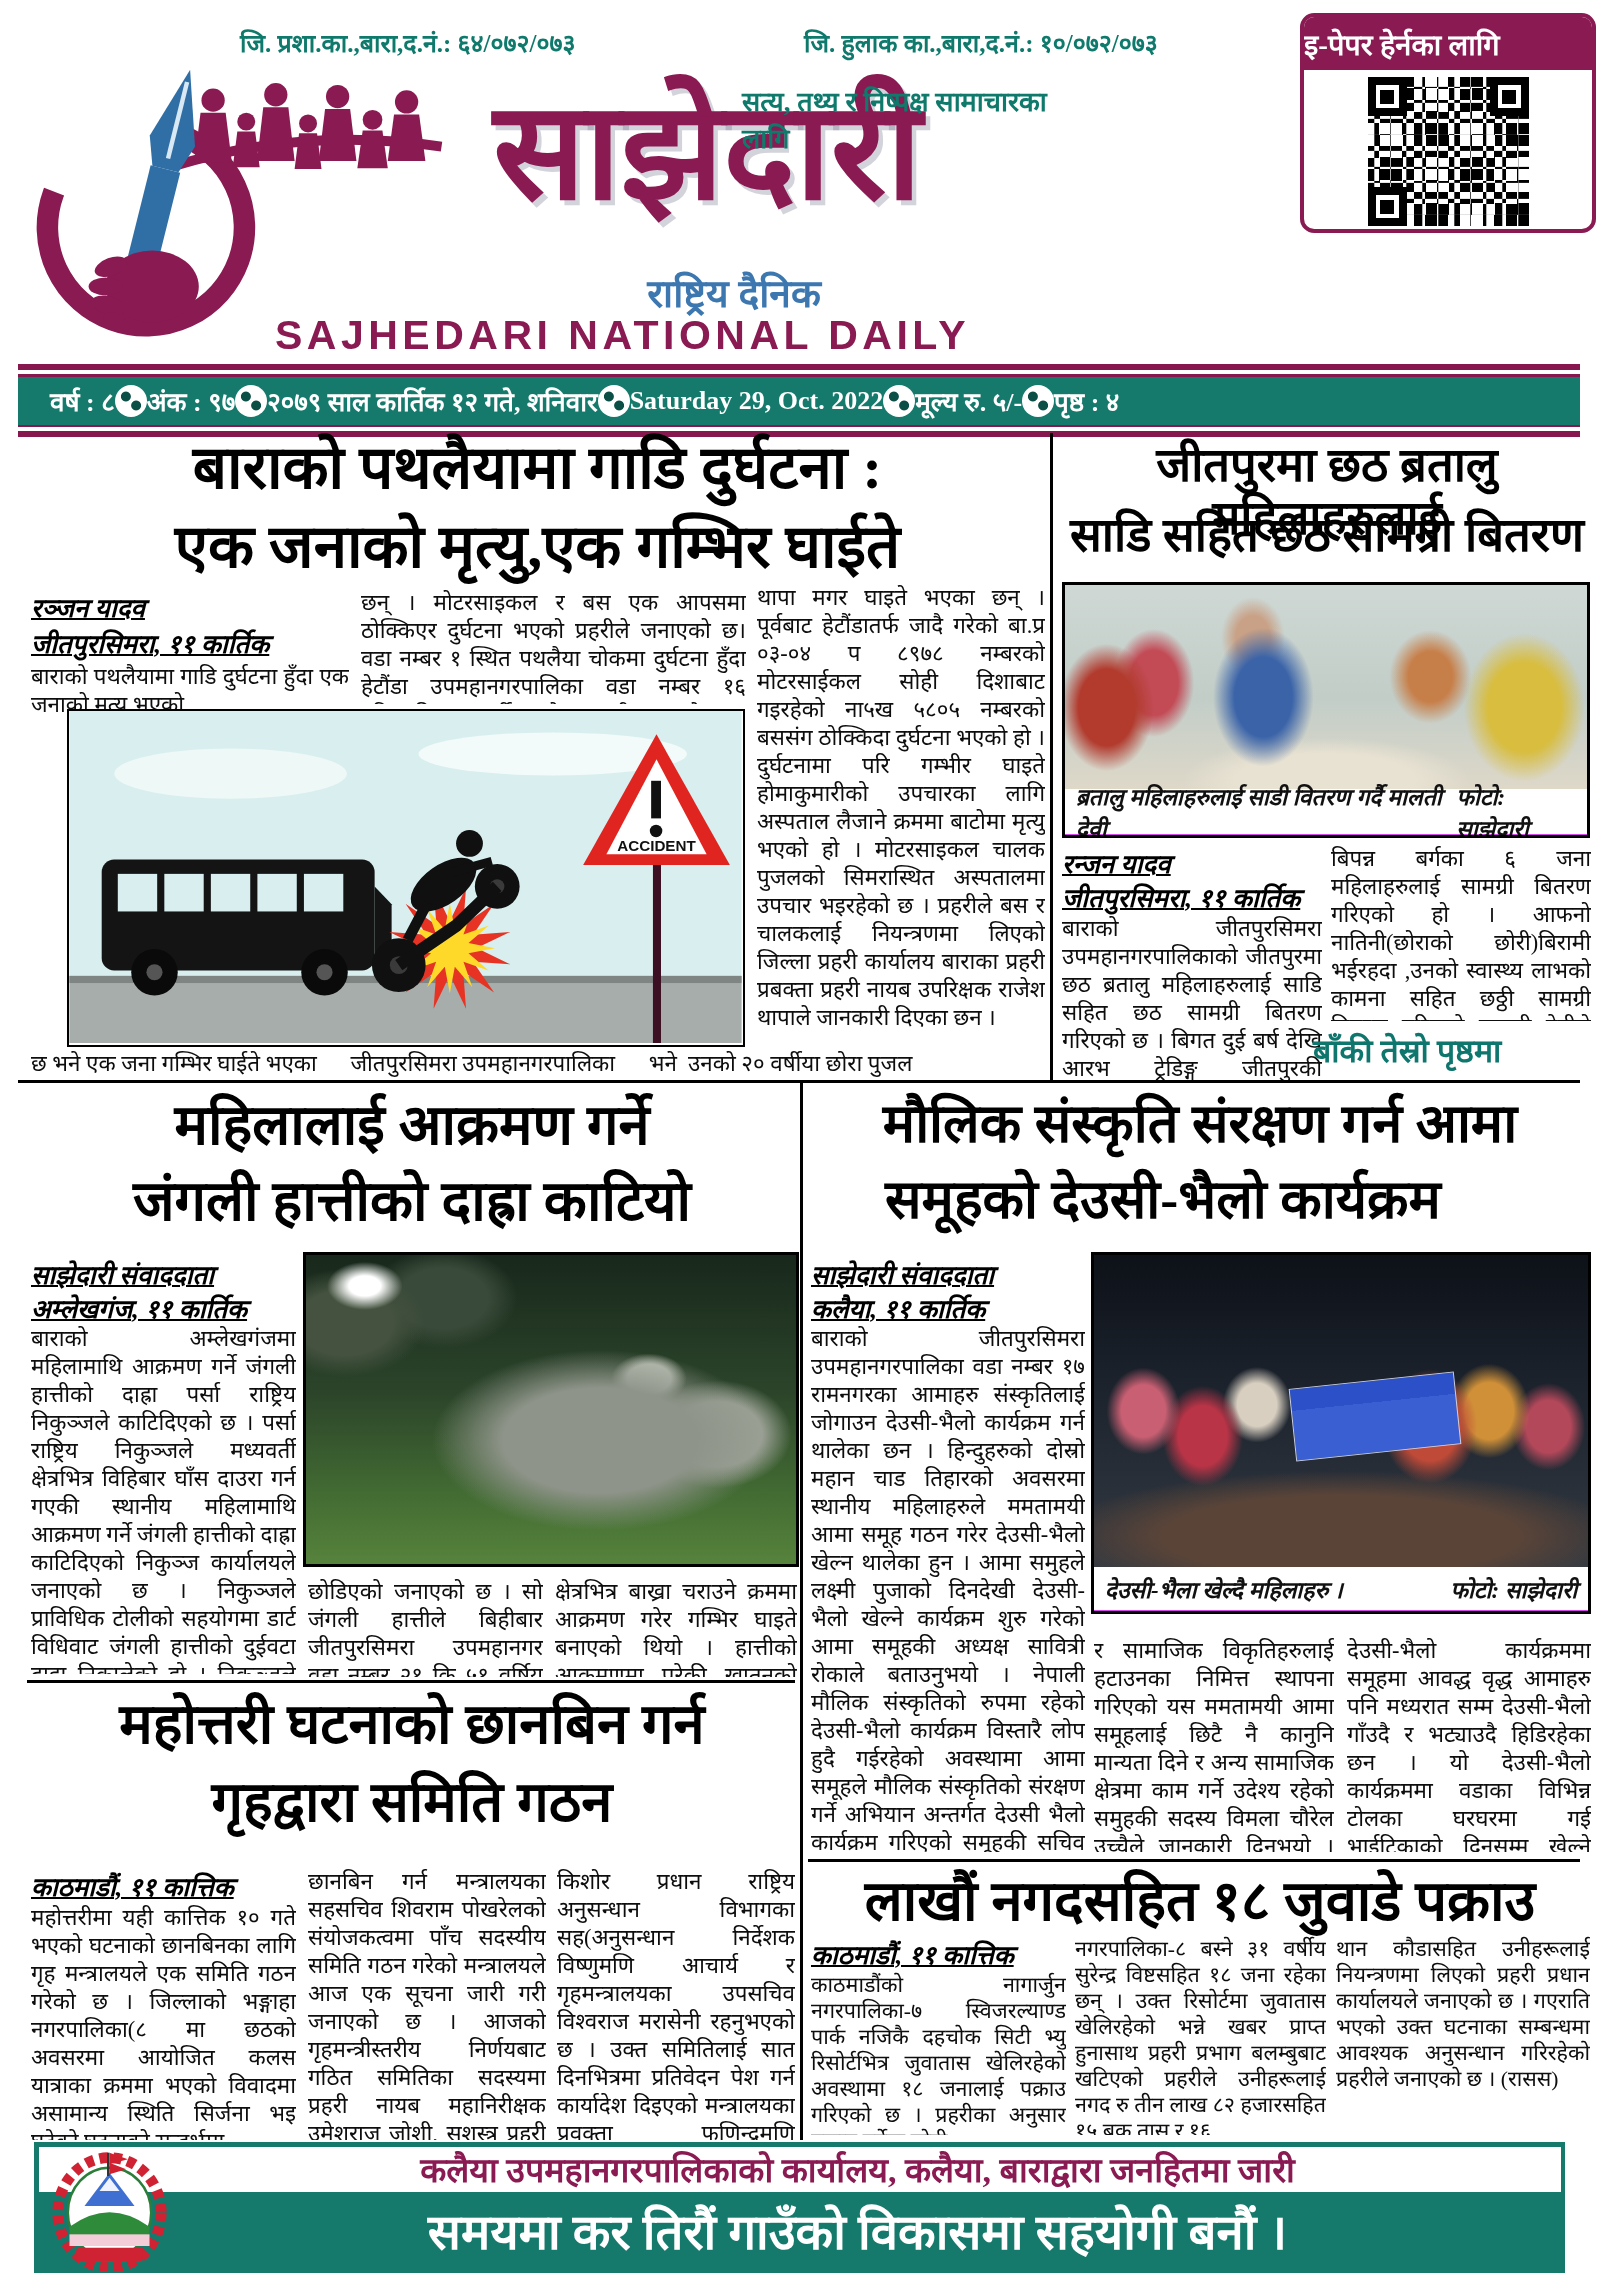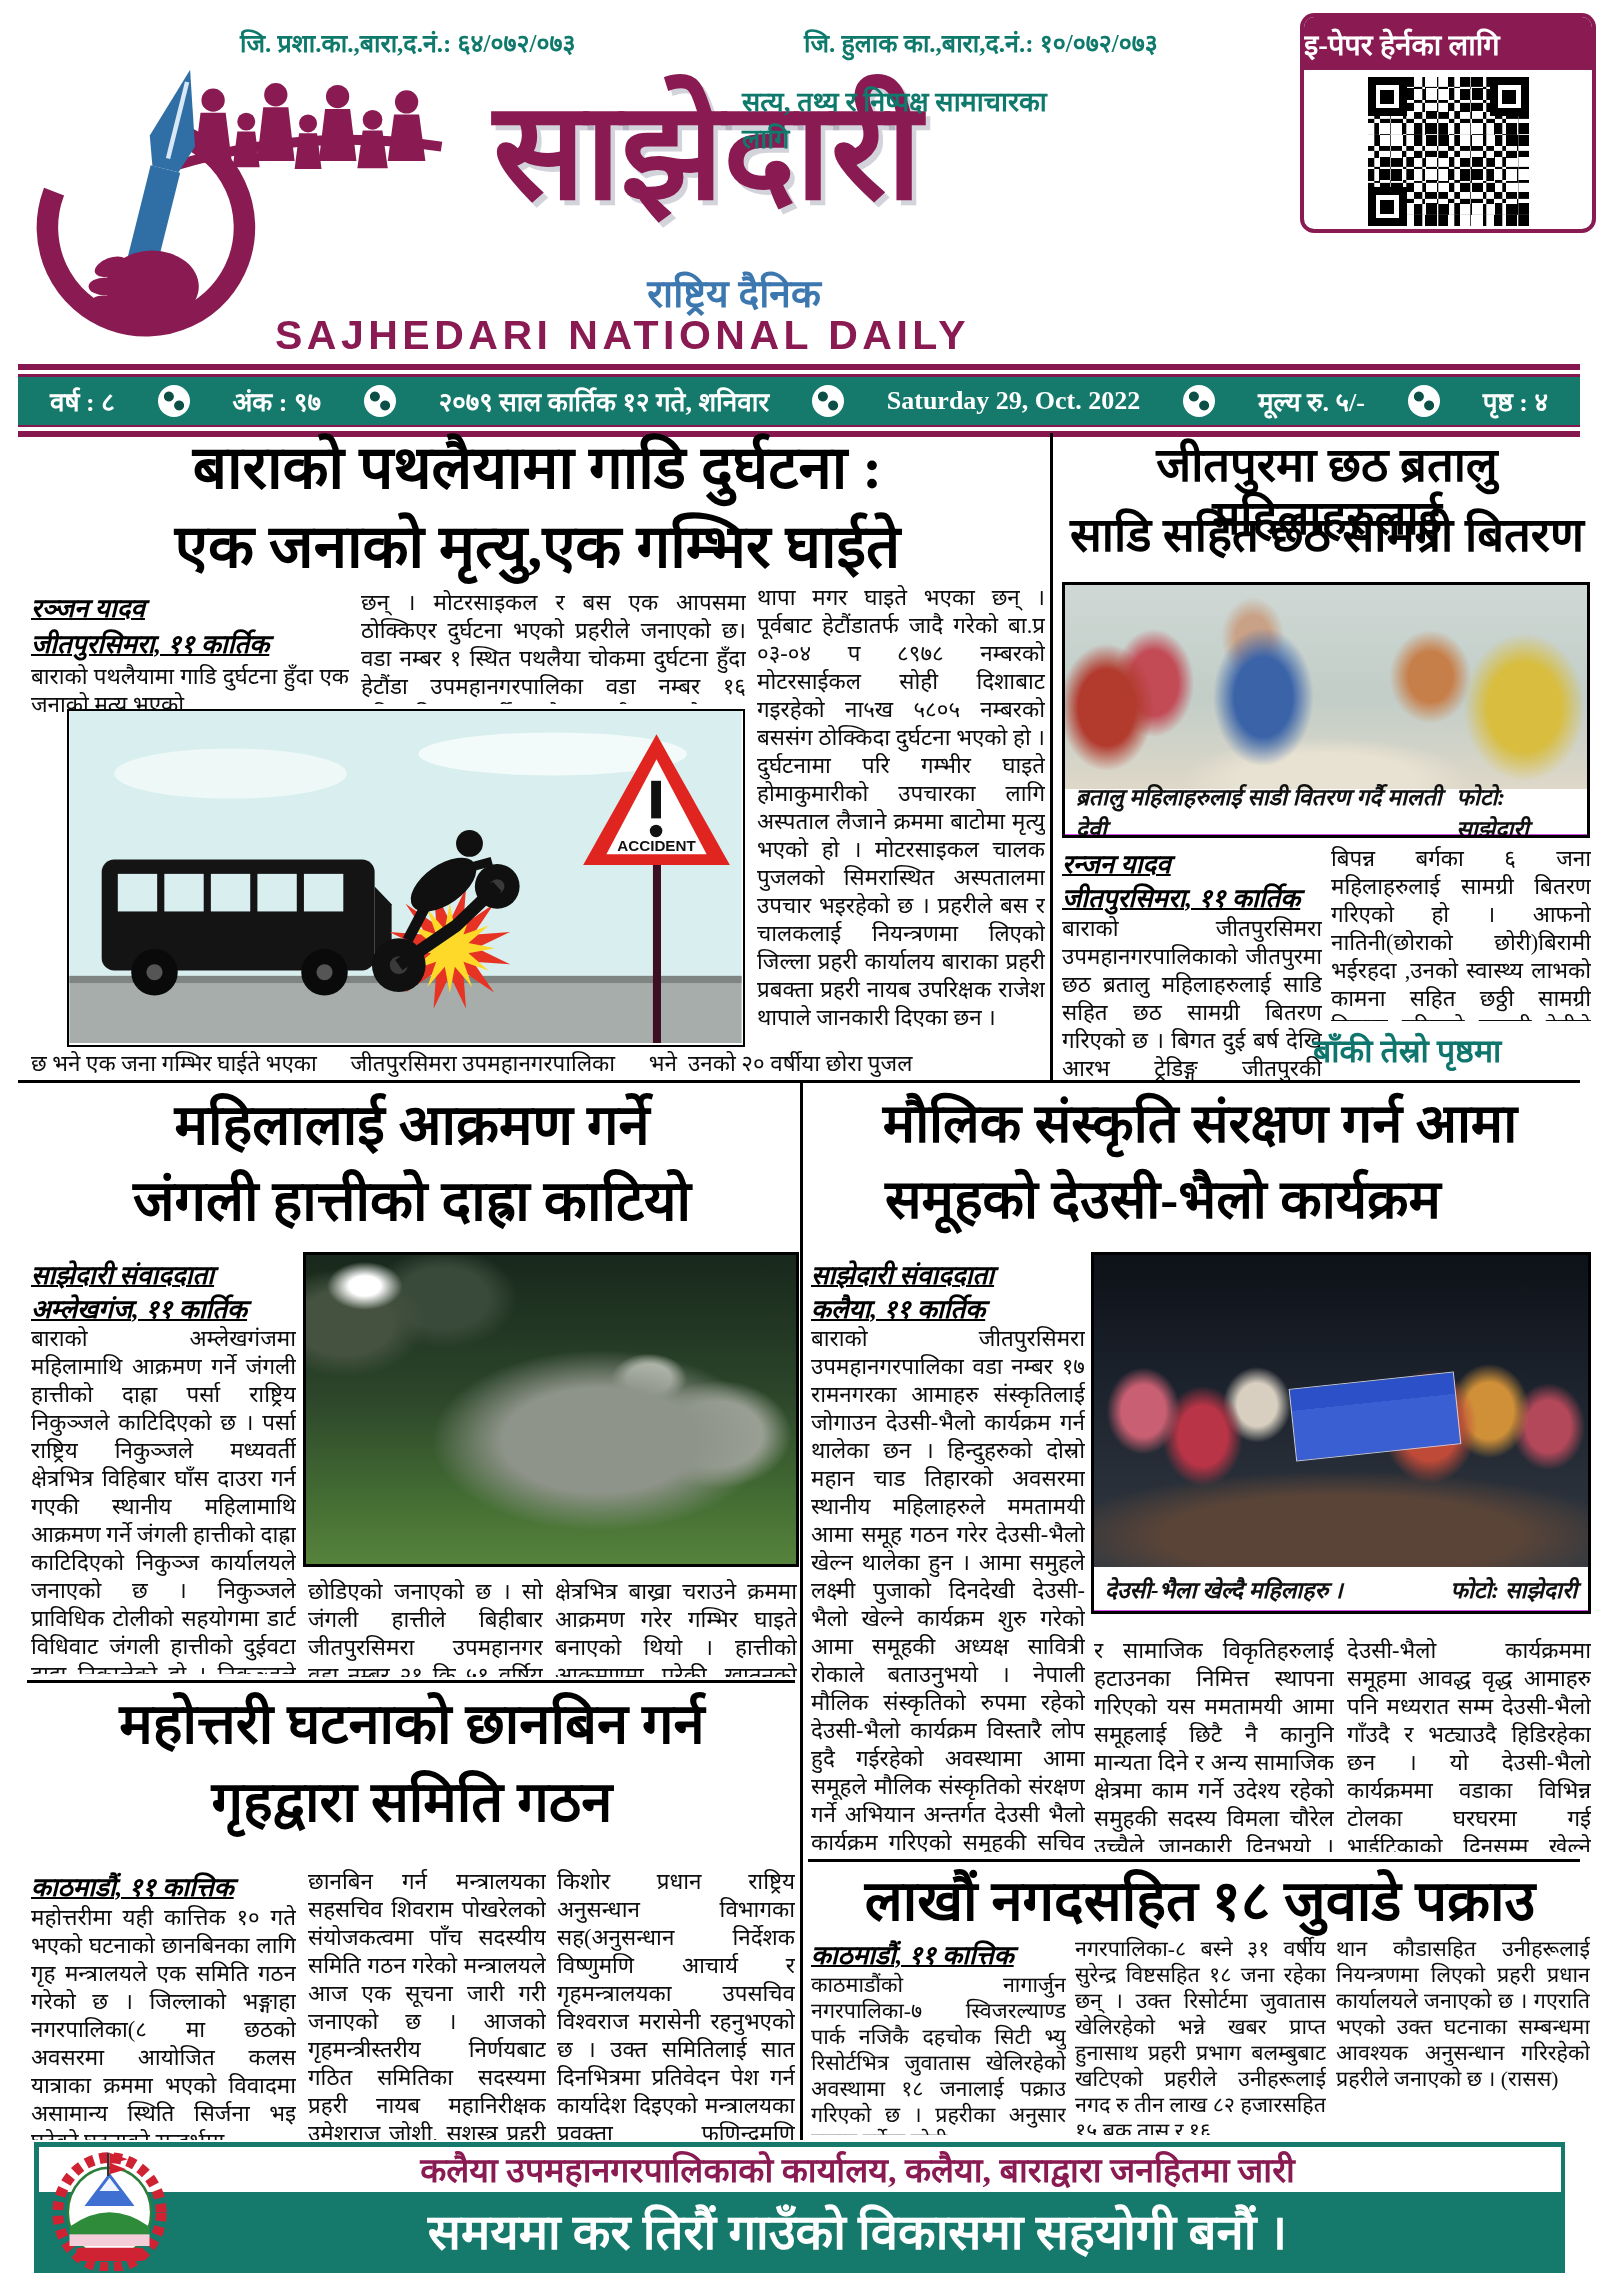--- a/index.html
+++ b/index.html
@@ -6,21 +6,21 @@
   html,body{background:#888}
   .page{position:relative;width:1598px;height:2293px;background:#fff;margin:0 auto;overflow:hidden;font-family:"Liberation Serif",serif}
   .a{position:absolute}
   .reg{font-size:25px;font-weight:bold;color:#0f7a6c}
   .headline{font-weight:800;color:#000;text-align:center;line-height:1.12}
   .bodycol{font-size:22.4px;line-height:28px;text-align:justify;color:#0d0d0d;overflow:hidden}
   .byline{font-size:26px;font-weight:bold;font-style:italic;text-decoration:underline;text-decoration-thickness:1.8px;color:#000;white-space:nowrap}
   .photo{border:3.6px solid #000;background:#d946ef;overflow:hidden}
   .caption-strip{display:flex;justify-content:space-between;align-items:center;background:#fff;padding:1.8px 10.7px;font-size:23px;font-weight:bold;font-style:italic;color:#111}
   .rule{background:#000}
-  .datebar{height:48px;background:#157a6c;display:flex;align-items:center;justify-content:space-between;padding:0 32px;color:#fff;font-weight:bold;font-size:26px}
+  .datebar{height:48px;background:#157a6c;display:flex;align-items:center;justify-content:flex-start;padding:0 32px;color:#fff;font-weight:bold;font-size:26px}
   .yy{width:32px;height:32px;border-radius:50%;flex:0 0 32px;
       background:radial-gradient(circle at 34% 36%,#0c4f46 0 4.5px,transparent 5.4px),
                  radial-gradient(circle at 66% 64%,#0c4f46 0 4.5px,transparent 5.4px),#fff}
   .qr{background:repeating-conic-gradient(#000 0 25%,#fff 0 50%) 0 0/23px 23px,
                repeating-conic-gradient(#000 0 25%,#fff 0 50%) 6.3px 9.9px/32px 32px;
       background-blend-mode:difference}
   .fd{position:absolute;width:39px;height:39px;background:#fff;border:8px solid #000}
   .fd::after{content:"";position:absolute;inset:4.5px;background:#000}
   .pre{white-space:pre-wrap}
 </style>

